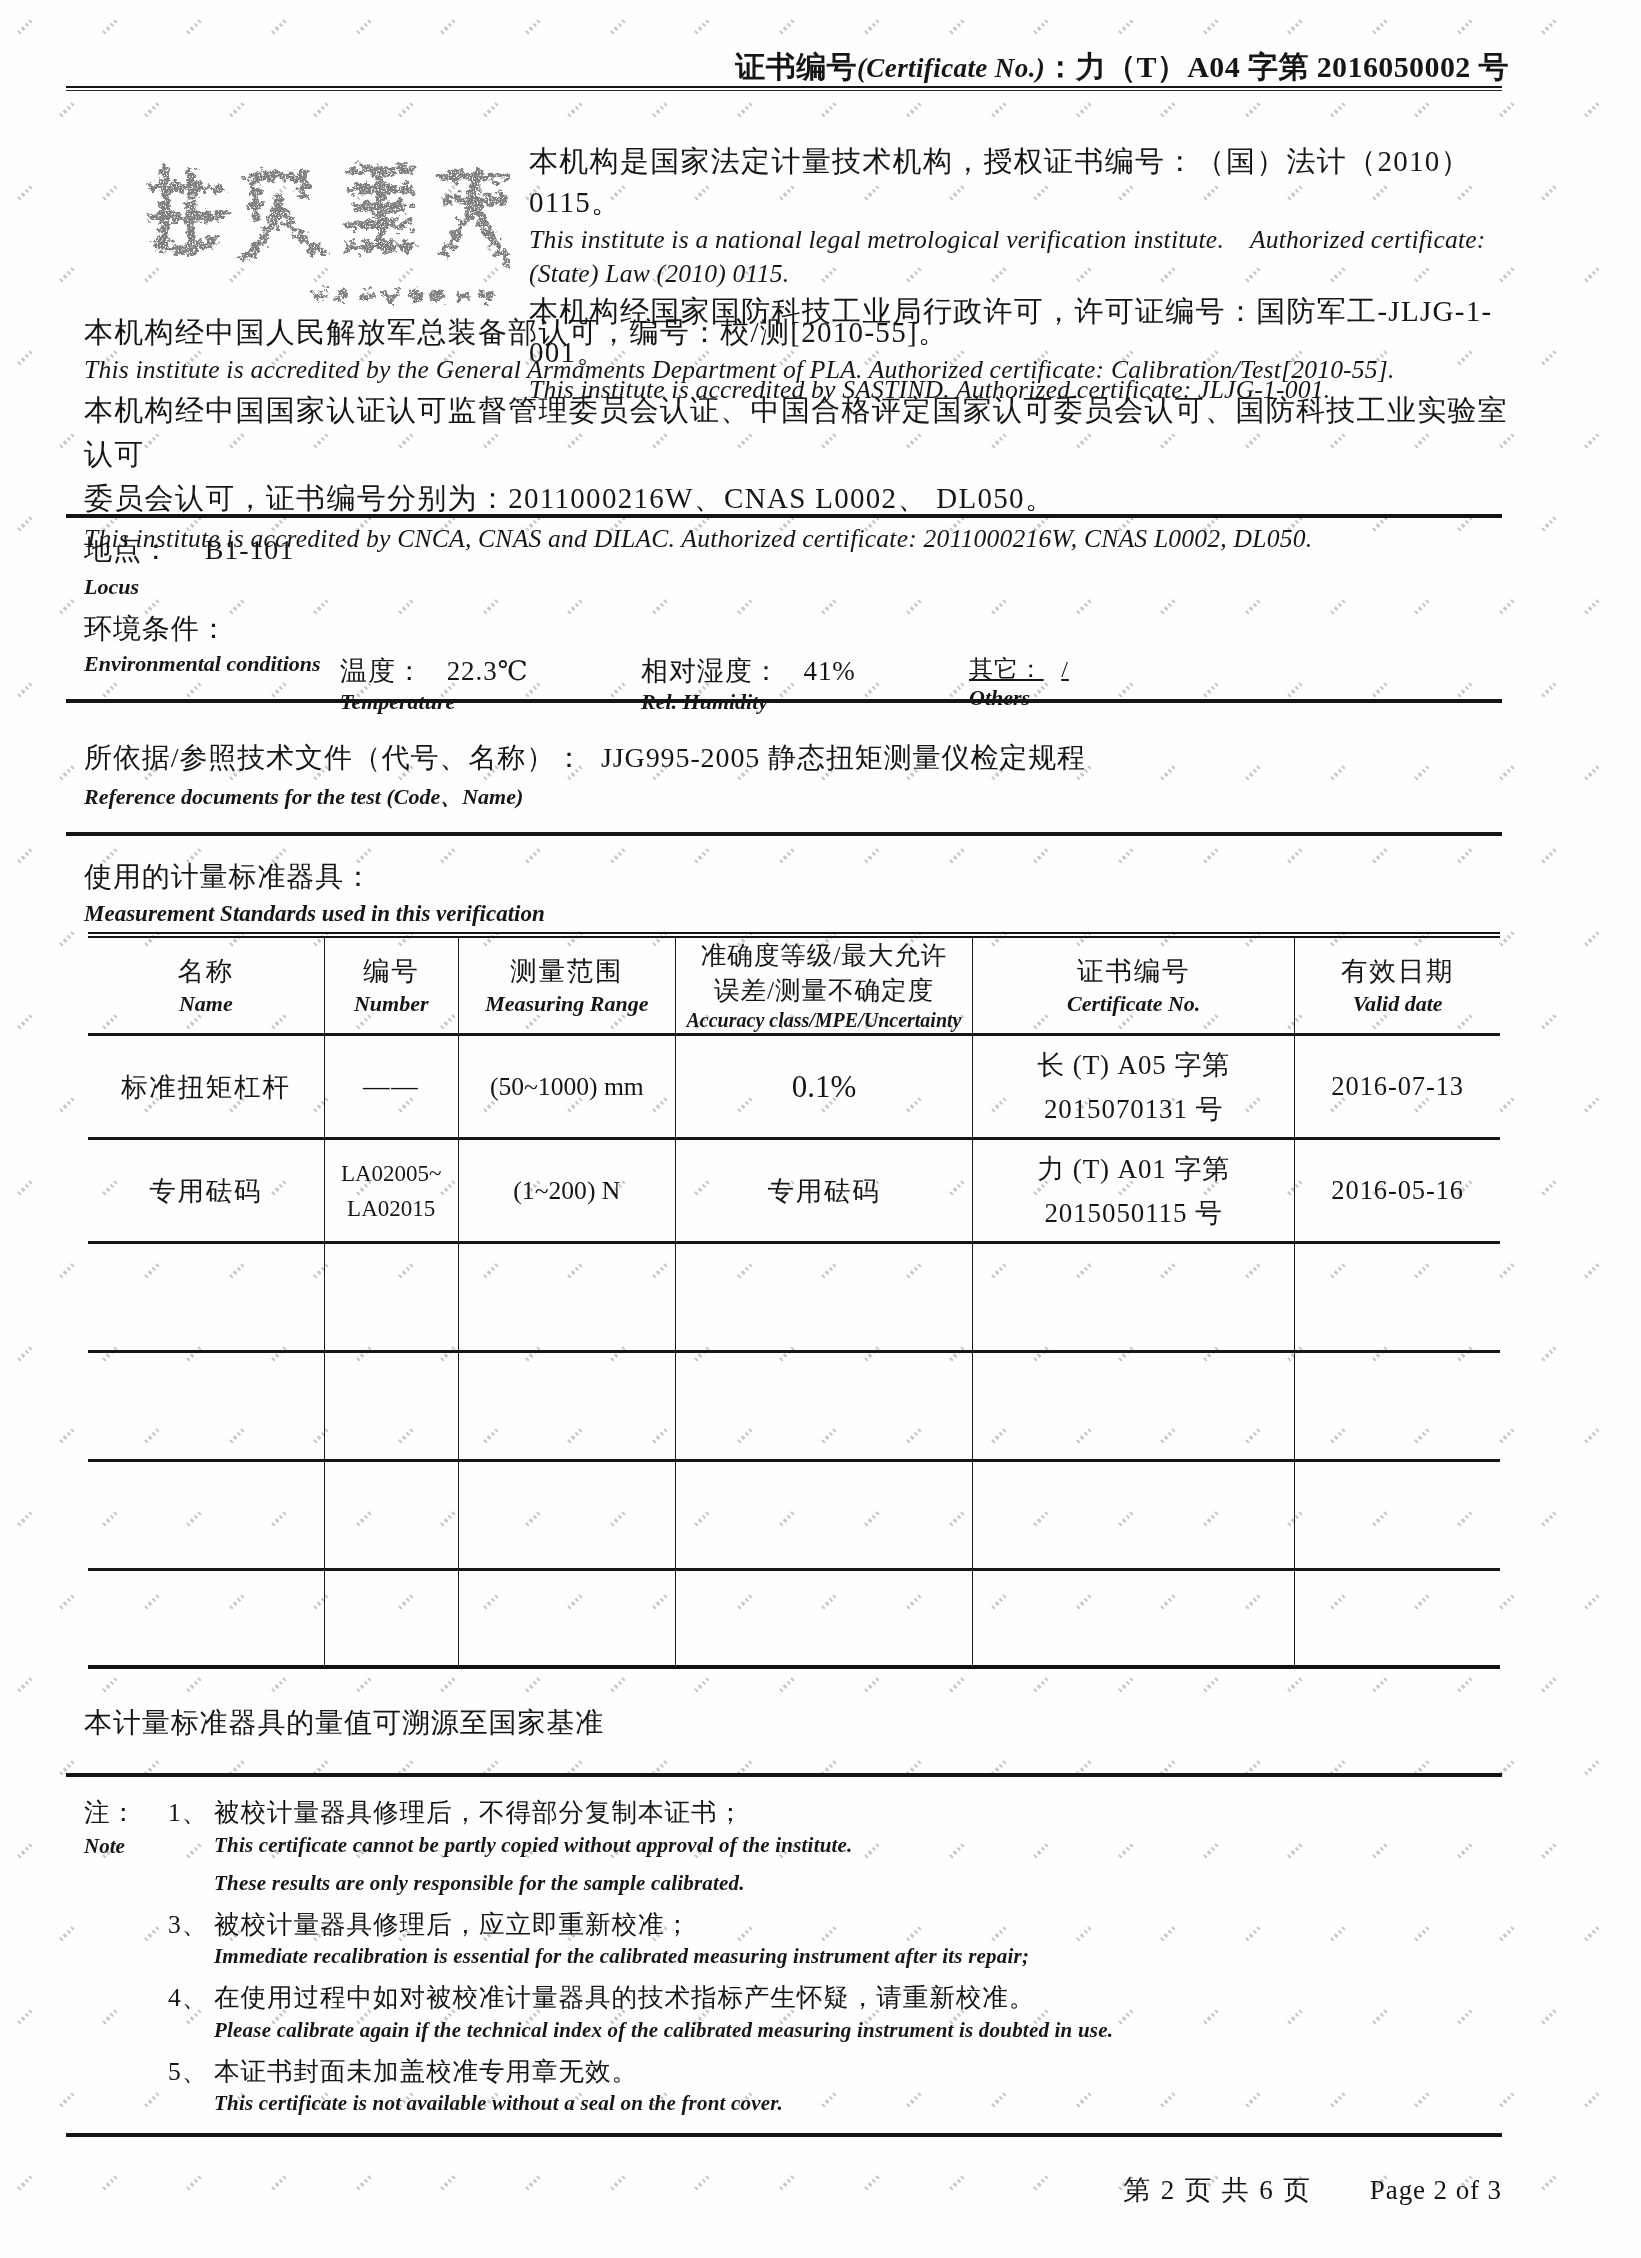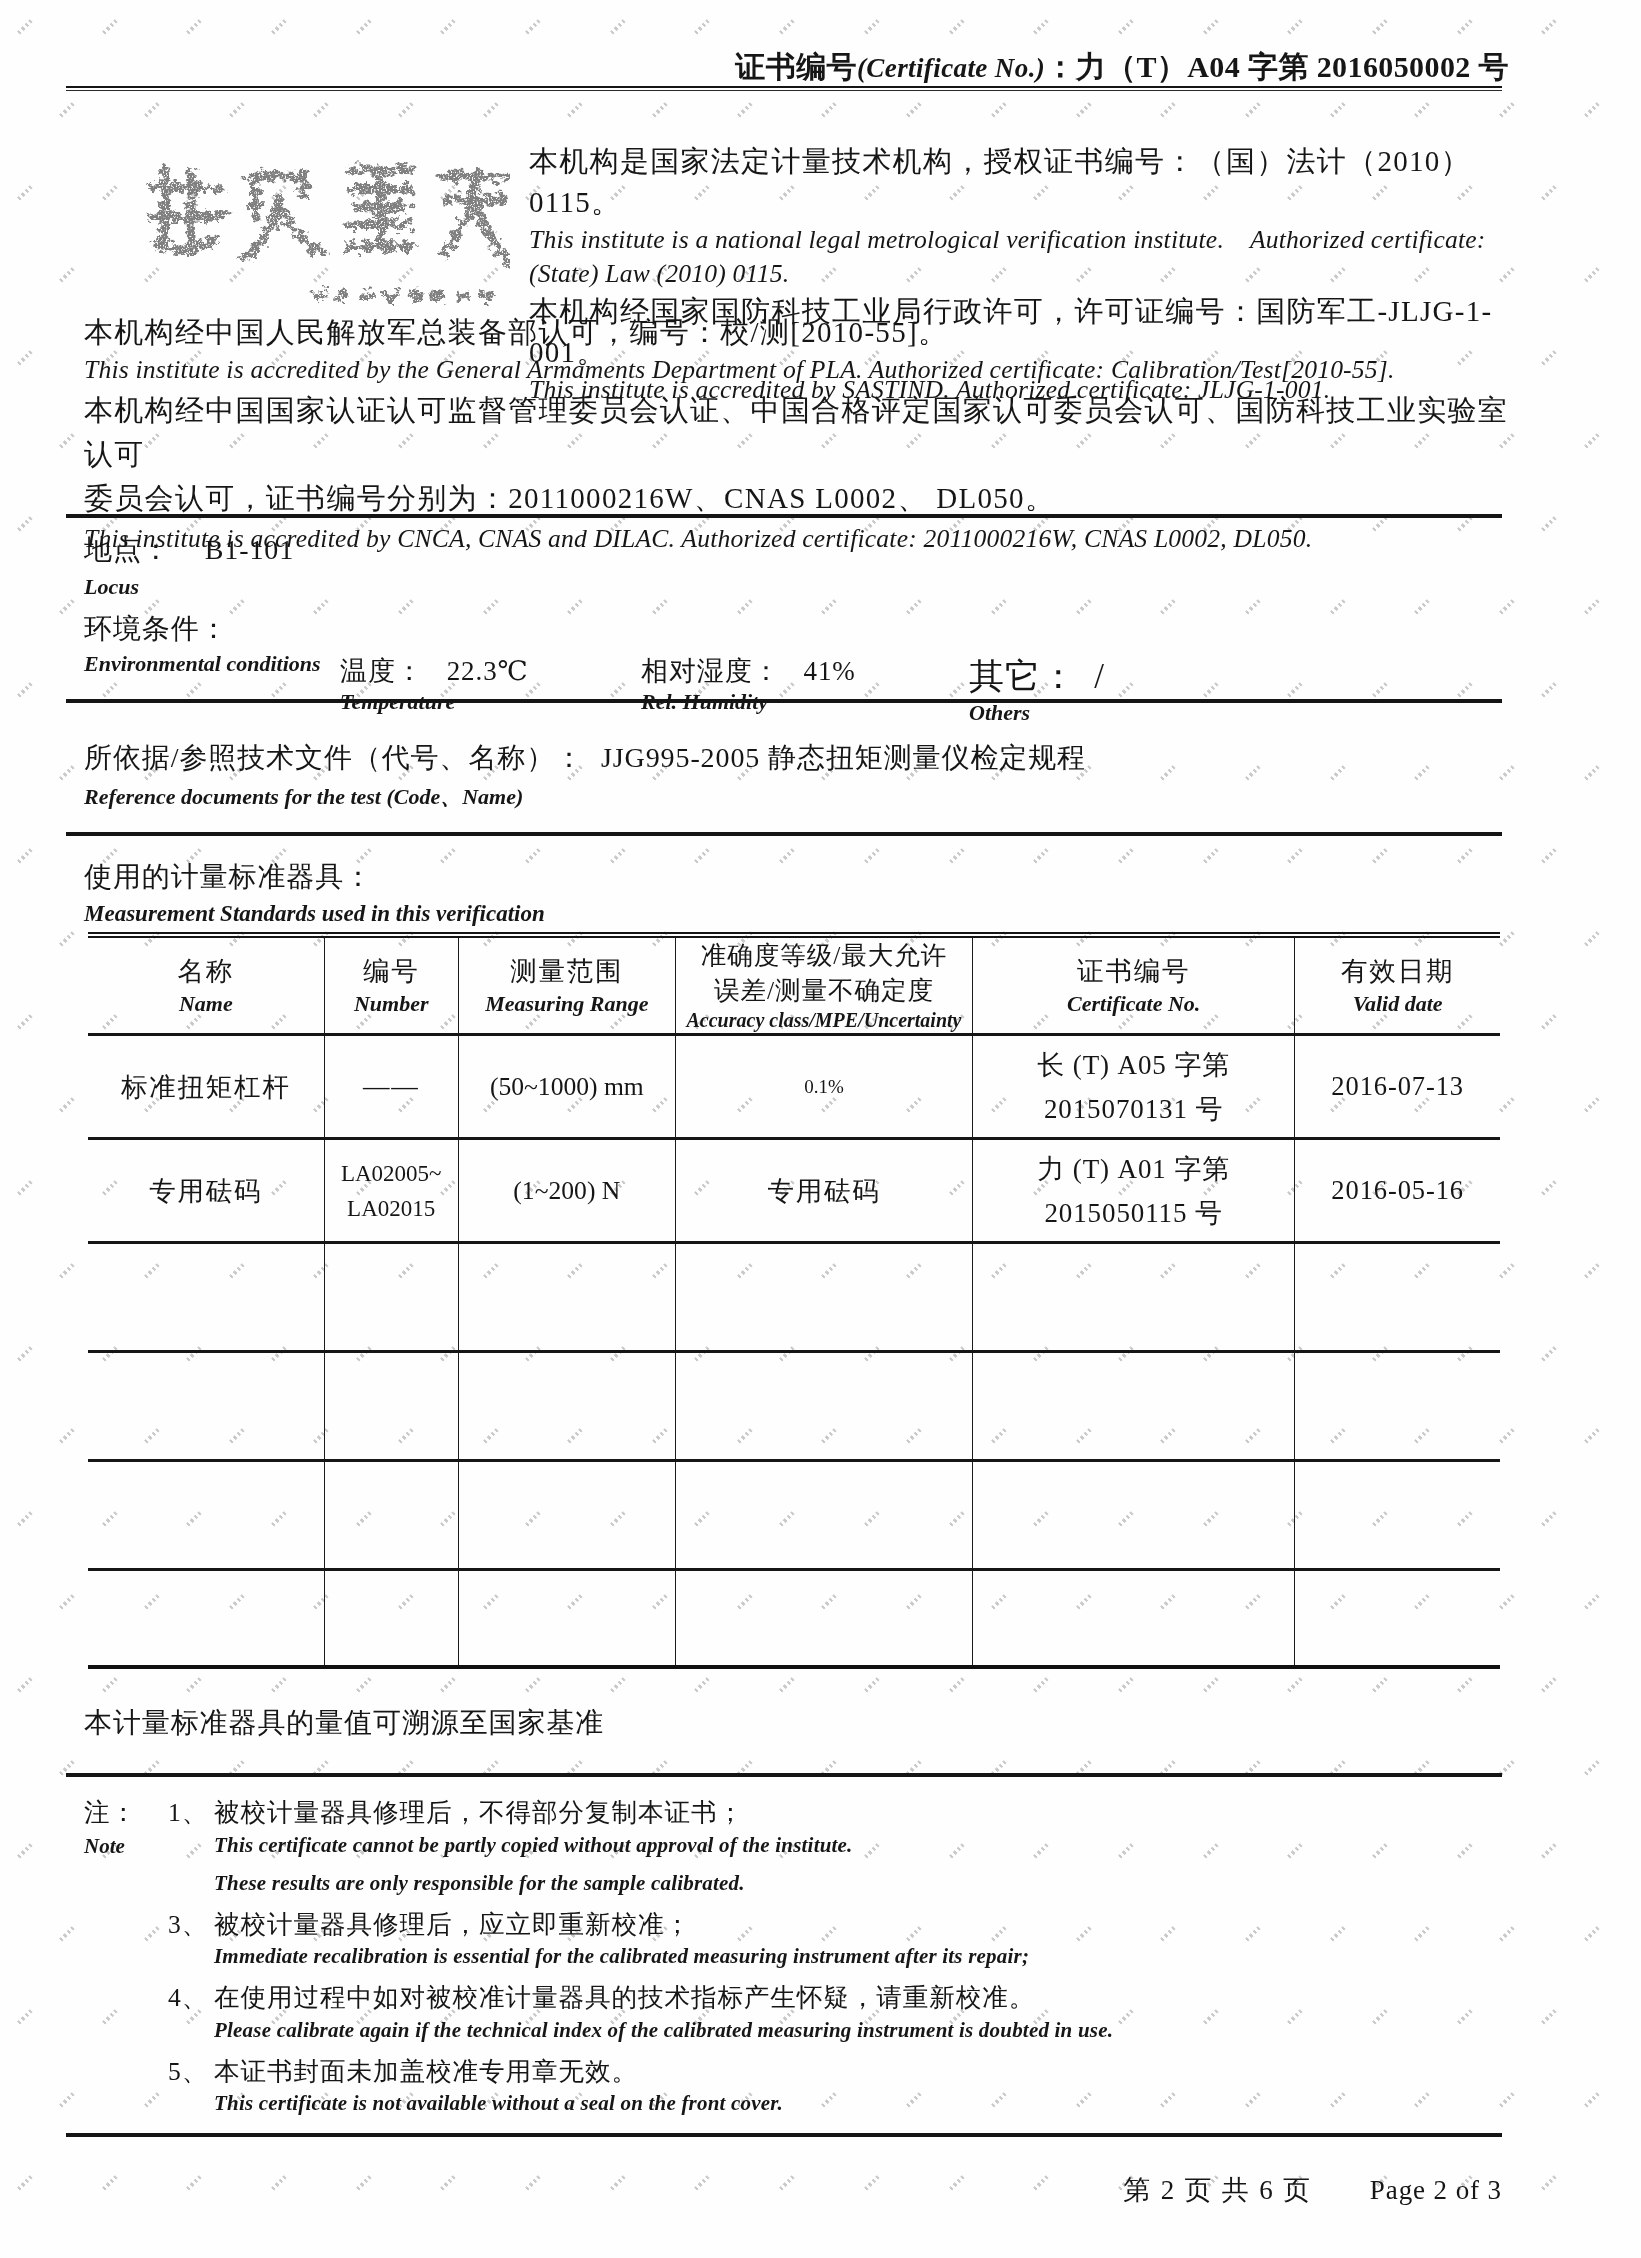--- a/index.html
+++ b/index.html
@@ -614,21 +614,21 @@
 
     <div class="abs" style="left:340px;top:653px;">
       <div class="big-zh" style="font-size:27px;"><span>温度：</span><span style="margin-left:23px;">22.3℃</span></div>
       <div class="en-label">Temperature</div>
     </div>
     <div class="abs" style="left:641px;top:653px;">
       <div class="big-zh" style="font-size:27px;"><span>相对湿度：</span><span style="margin-left:23px;">41%</span></div>
       <div class="en-label">Rel. Humidity</div>
     </div>
     <div class="abs" style="left:969px;top:653px;">
-      <div class="big-zh" style="font-size:35px;"><span>其它：</span><span style="margin-left:17.6px;">/</span></div>
+      <div class="big-zh" style="font-size:24px;text-decoration:underline;"><span>其它：</span><span style="margin-left:17.6px;">/</span></div>
       <div class="en-label">Others</div>
     </div>
 
     <div class="hr" style="left:66px;top:699px;width:1436px;height:4.4px;"></div>
 
     <div class="abs" style="left:84px;top:739px;width:1425px;">
       <div class="big-zh">
         <span>所依据/参照技术文件（代号、名称）：</span><span style="margin-left:17px;">JJG995-2005 静态扭矩测量仪检定规程</span>
       </div>
       <div class="en-label" style="margin-top:7px;">Reference documents for the test (Code、Name)</div>
@@ -675,21 +675,21 @@
             </td>
         <td>
               <div class="th-zh">有效日期</div>
               <div class="th-en">Valid date</div>
             </td>
       </tr>
       <tr style="height:104px;margin-top:44px;">
         <td class="cell-zh">标准扭矩杠杆</td>
         <td class="cell-zh">——</td>
         <td class="cell-num" style="font-size:25.6px;">(50~1000) mm</td>
-        <td class="cell-num" style="font-size:19px;">0.1%</td>
+        <td class="cell-num" style="font-size:31px;">0.1%</td>
         <td class="cell-cert pre">长 (T) A05 字第
 2015070131 号</td>
         <td class="cell-date">2016-07-13</td>
       </tr>
       <tr style="height:104px;">
         <td class="cell-zh">专用砝码</td>
         <td class="cell-num pre">LA02005~
 LA02015</td>
         <td class="cell-num" style="font-size:25.6px;">(1~200) N</td>
         <td class="cell-zh">专用砝码</td>

